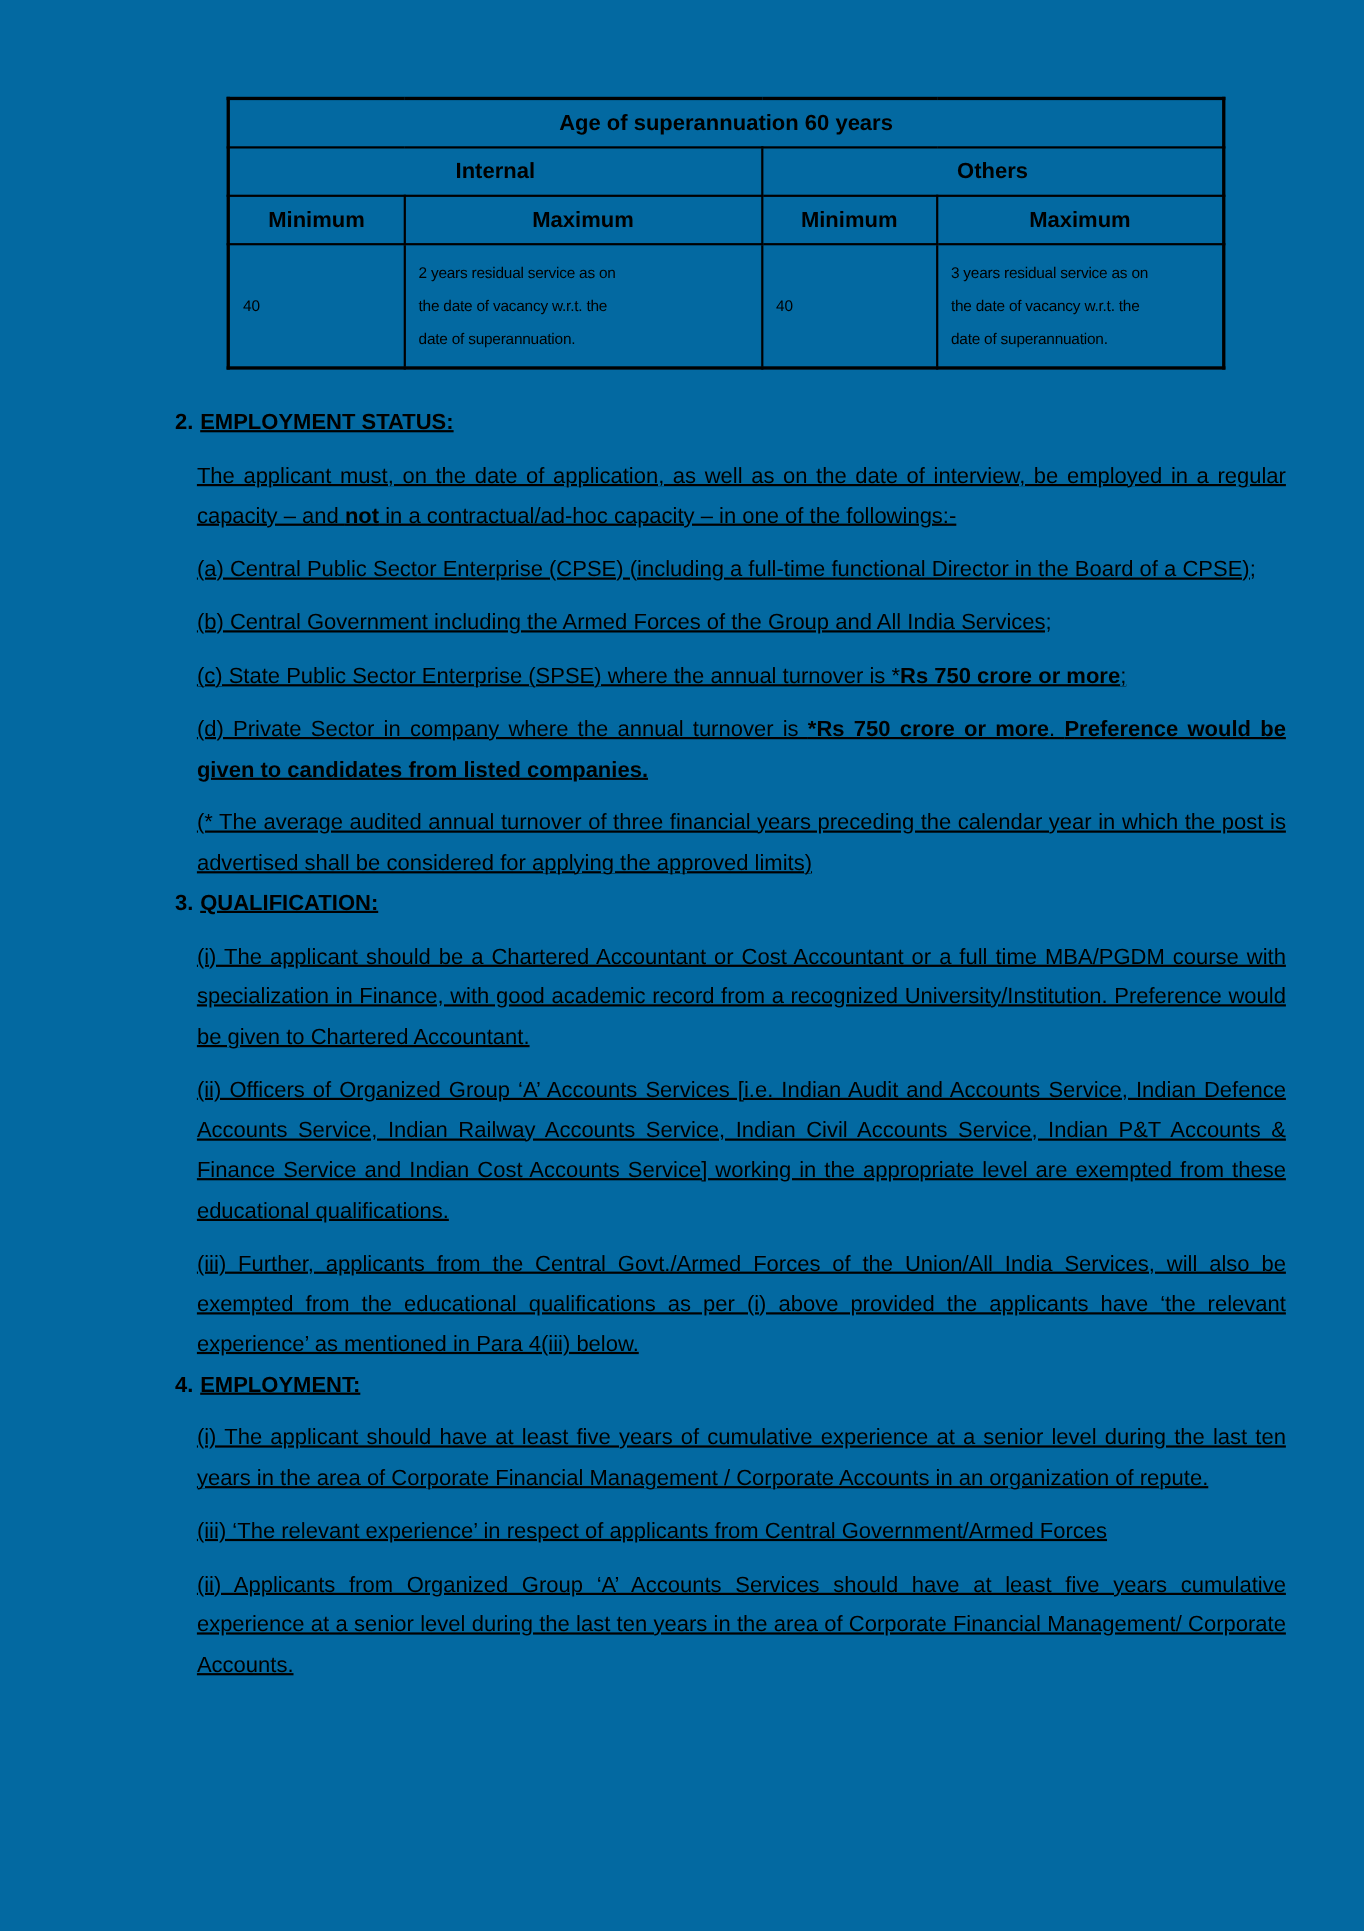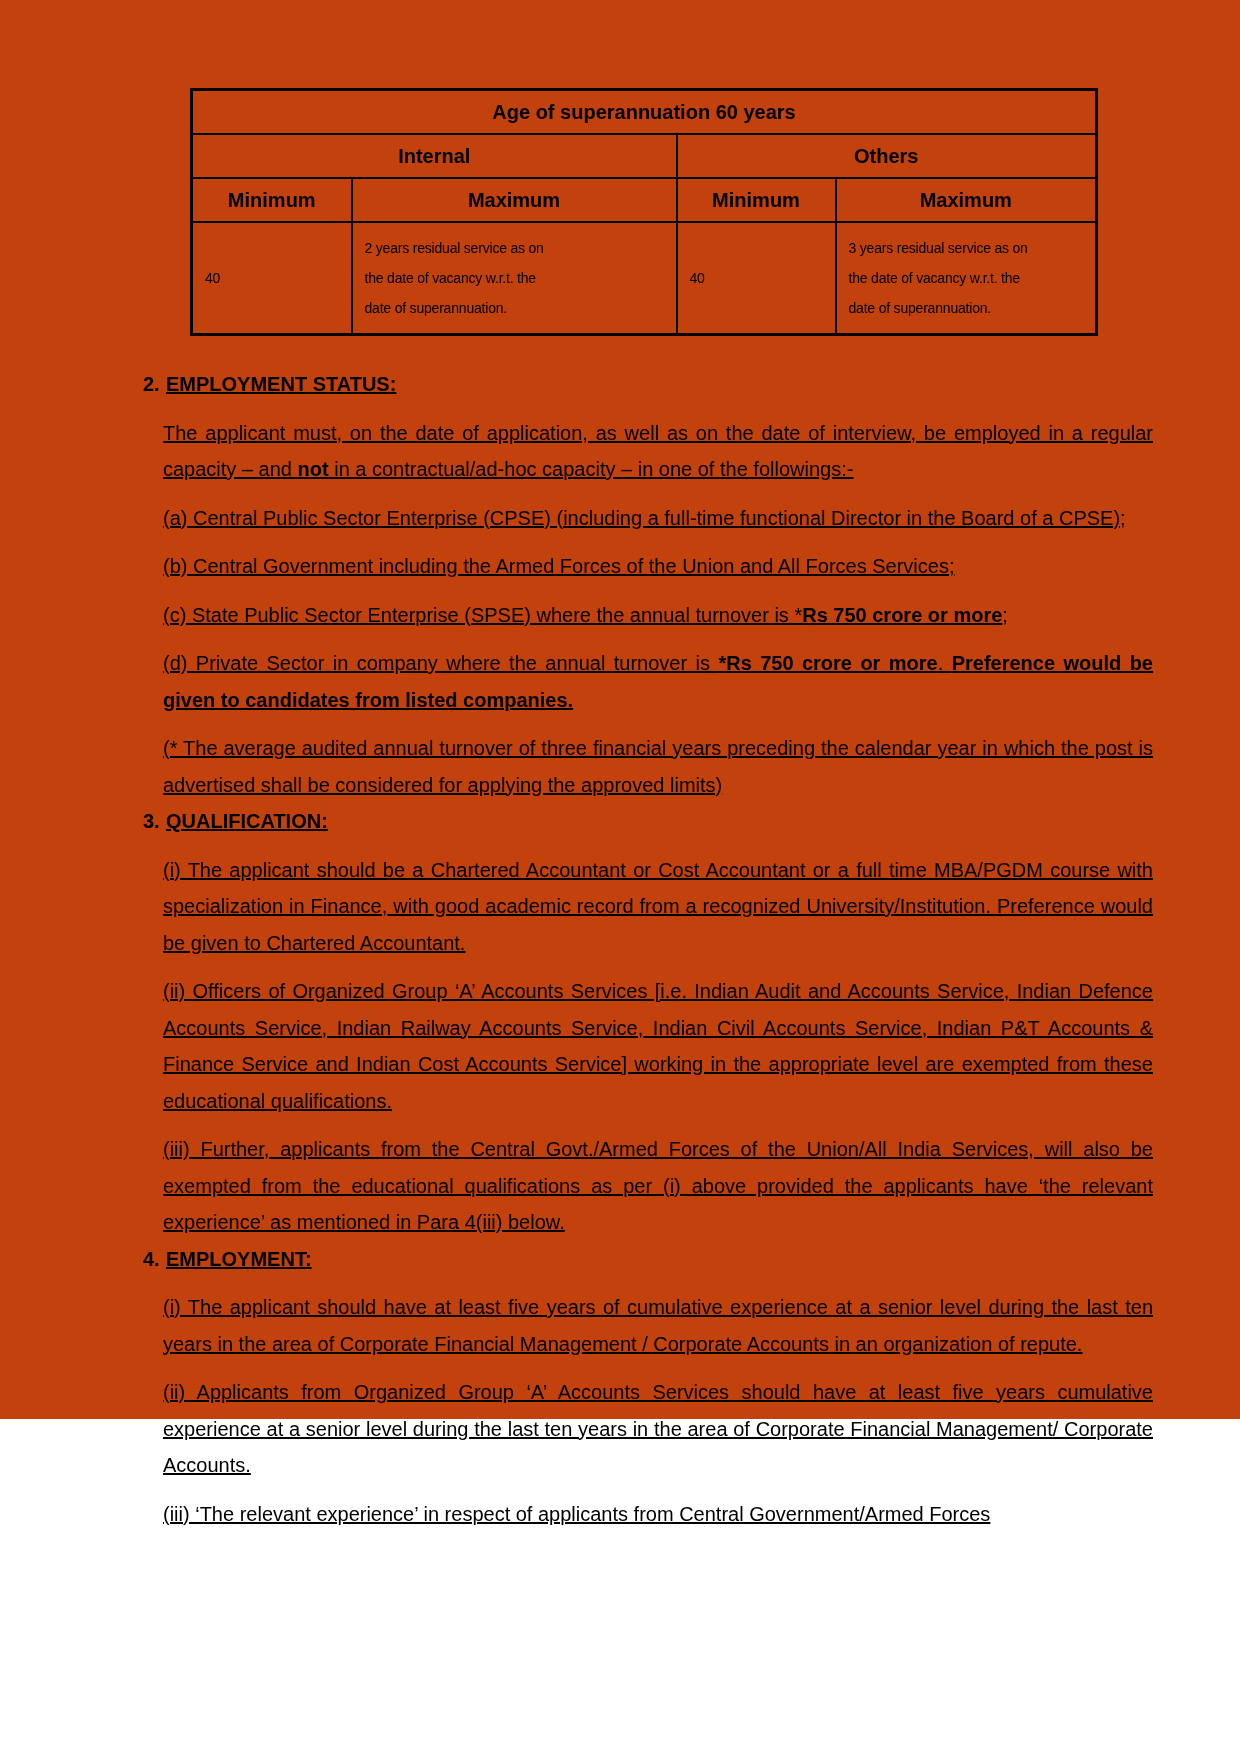--- a/index.html
+++ b/index.html
@@ -4,24 +4,25 @@
 <style>
   html, body { margin: 0; padding: 0; background: #ffffff; }
   body {
     width: 1240px; height: 1755px;
     font-family: "Liberation Sans", sans-serif;
     color: #000;
     overflow: hidden;
   }
   .page {
     position: relative;
-    width: 1240px; height: 1419px;
-    background: #c2410c;
+    width: 1240px; height: 1755px;
+    background: #0369a1;
     box-sizing: border-box;
     padding-top: 88px;
+    padding-left: 16px;
   }
 
   
   table.age {
     border-collapse: collapse;
     margin-left: 190px;
     width: 905px;
     table-layout: fixed;
   }
   table.age, table.age th, table.age td {
@@ -107,33 +108,33 @@
     </tbody>
   </table>
 
   <div class="content">
 
     <div class="heading">
       <span class="hnum">2.</span><span class="htitle">EMPLOYMENT STATUS:</span>
     </div>
     <p class="para"><span class="run">The applicant must, on the date of application, as well as on the date of interview, be employed in a regular capacity – and </span><span class="run b">not</span><span class="run"> in a contractual/ad-hoc capacity –  in one of the followings:-</span></p>
     <p class="para"><span class="run">(a) Central Public Sector Enterprise (CPSE) (including a full-time functional Director in the Board of a CPSE);</span></p>
-    <p class="para"><span class="run">(b) Central Government including the Armed Forces of the Union and All Forces Services;</span></p>
+    <p class="para"><span class="run">(b) Central Government including the Armed Forces of the Group and All India Services;</span></p>
     <p class="para"><span class="run">(c) State Public Sector Enterprise (SPSE) where the annual turnover is *</span><span class="run b">Rs 750 crore or more</span><span class="run">;</span></p>
     <p class="para"><span class="run">(d) Private Sector in company where the annual turnover is </span><span class="run b">*Rs 750 crore or more</span><span class="run">. </span><span class="run b">Preference would be given to candidates from listed companies.</span></p>
     <p class="para"><span class="run">(* The average audited annual turnover of three financial years preceding the calendar year in which the post is advertised shall be considered for applying the approved limits)</span></p>
 
     <div class="heading">
       <span class="hnum">3.</span><span class="htitle">QUALIFICATION:</span>
     </div>
     <p class="para"><span class="run">(i) The applicant should be a Chartered Accountant or Cost Accountant or a full time MBA/PGDM course with specialization in Finance, with good academic record from a recognized University/Institution. Preference would be given to Chartered Accountant.</span></p>
     <p class="para"><span class="run">(ii) Officers of Organized Group ‘A’ Accounts Services [i.e. Indian Audit and Accounts Service, Indian Defence Accounts Service, Indian Railway Accounts Service, Indian Civil Accounts Service, Indian P&amp;T Accounts &amp; Finance Service and Indian Cost Accounts Service] working in the appropriate level are exempted from these educational qualifications.</span></p>
     <p class="para"><span class="run">(iii) Further, applicants from the Central Govt./Armed Forces of the Union/All India Services, will also be exempted from the educational qualifications as per (i) above provided the applicants have ‘the relevant experience’ as mentioned in Para 4(iii) below.</span></p>
 
     <div class="heading">
       <span class="hnum">4.</span><span class="htitle">EMPLOYMENT:</span>
     </div>
     <p class="para"><span class="run">(i) The applicant should have at least five years of cumulative experience at a senior level during the last ten years in the area of Corporate Financial Management / Corporate Accounts in an organization of repute.</span></p>
+    <p class="para"><span class="run">(iii) ‘The relevant experience’ in respect of applicants from Central Government/Armed Forces</span></p>
     <p class="para"><span class="run">(ii) Applicants from Organized Group ‘A’ Accounts Services should have at least five years cumulative experience at a senior level during the last ten years in the area of Corporate Financial Management/ Corporate Accounts.</span></p>
-    <p class="para"><span class="run">(iii) ‘The relevant experience’ in respect of applicants from Central Government/Armed Forces</span></p>
 
   </div>
 </div>
 
 </body></html>

